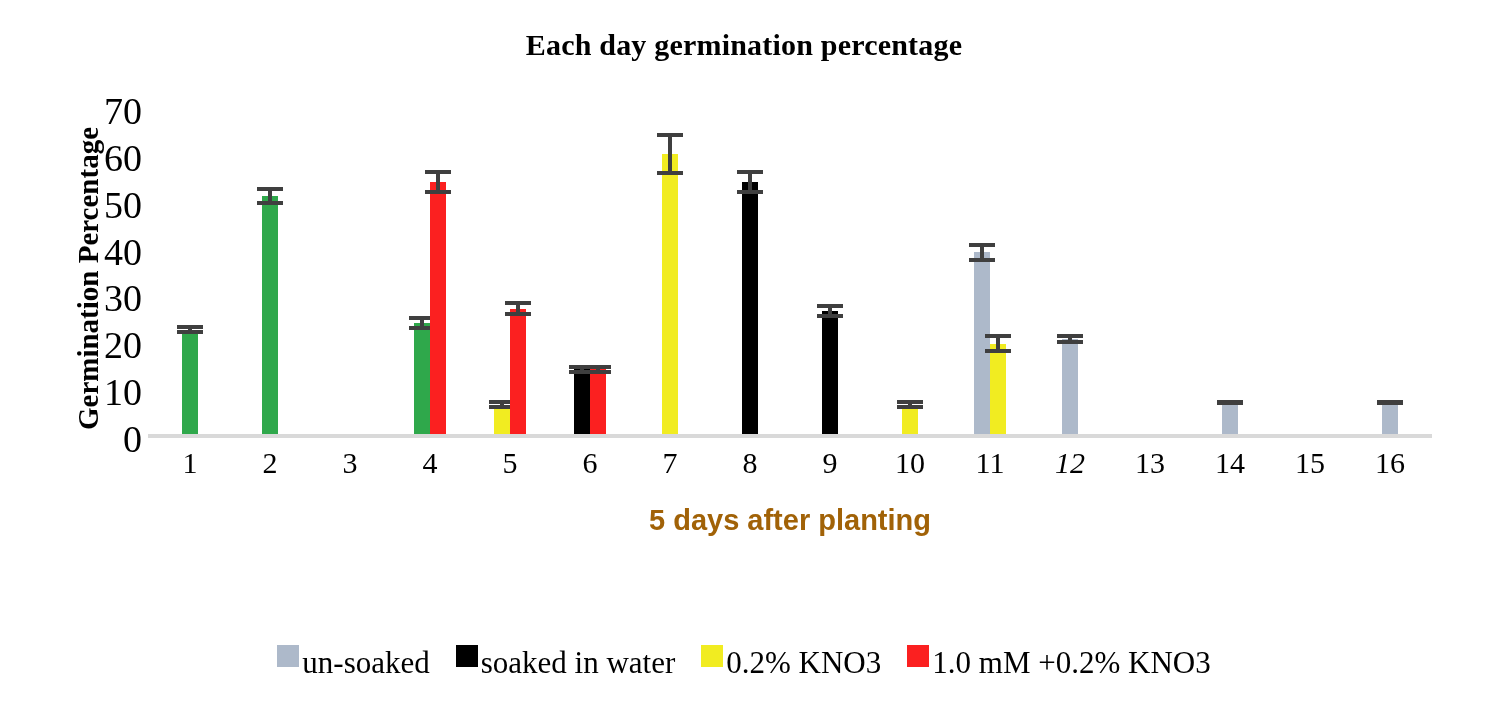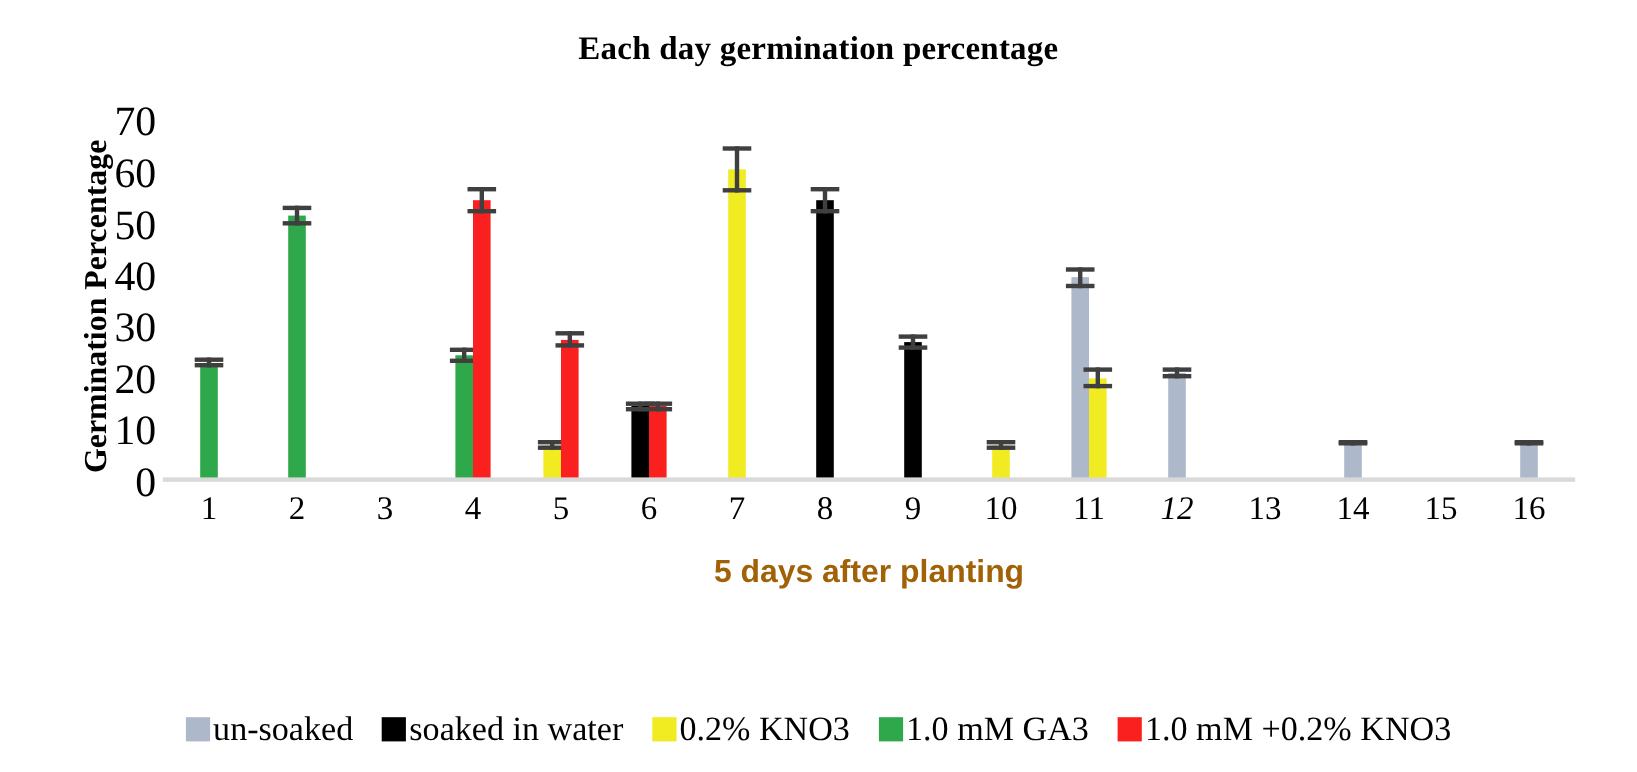--- a/index.html
+++ b/index.html
@@ -119,21 +119,20 @@
     position:absolute;
     left:0;top:645px;
     width:1488px;
     display:flex;
     justify-content:center;
     align-items:center;
     gap:0px;
   }
   .legend-item{
     display:flex;
-    align-items:center;
     margin:0 13px;
   }
   .legend-swatch{
     width:22px;height:22px;
     display:inline-block;
     margin-right:3px;
   }
   .legend-label{
     font-family:"Liberation Serif", serif;
     font-size:31px;
@@ -296,22 +295,18 @@
       </div>
       <div class="legend-item">
         <span class="legend-swatch" style="background: rgb(0, 0, 0);"></span>
         <span class="legend-label">soaked in water</span>
       </div>
       <div class="legend-item">
         <span class="legend-swatch" style="background: rgb(241, 236, 33);"></span>
         <span class="legend-label">0.2% KNO3</span>
       </div>
       <div class="legend-item">
-        <span class="legend-swatch" style="background: rgb(47, 168, 75);"></span>
-        <span class="legend-label">1.0 mM GA3</span>
-      </div>
-      <div class="legend-item">
         <span class="legend-swatch" style="background: rgb(251, 32, 32);"></span>
         <span class="legend-label">1.0 mM +0.2% KNO3</span>
       </div>
     </div>
 
 </div>
 
 </body></html>

